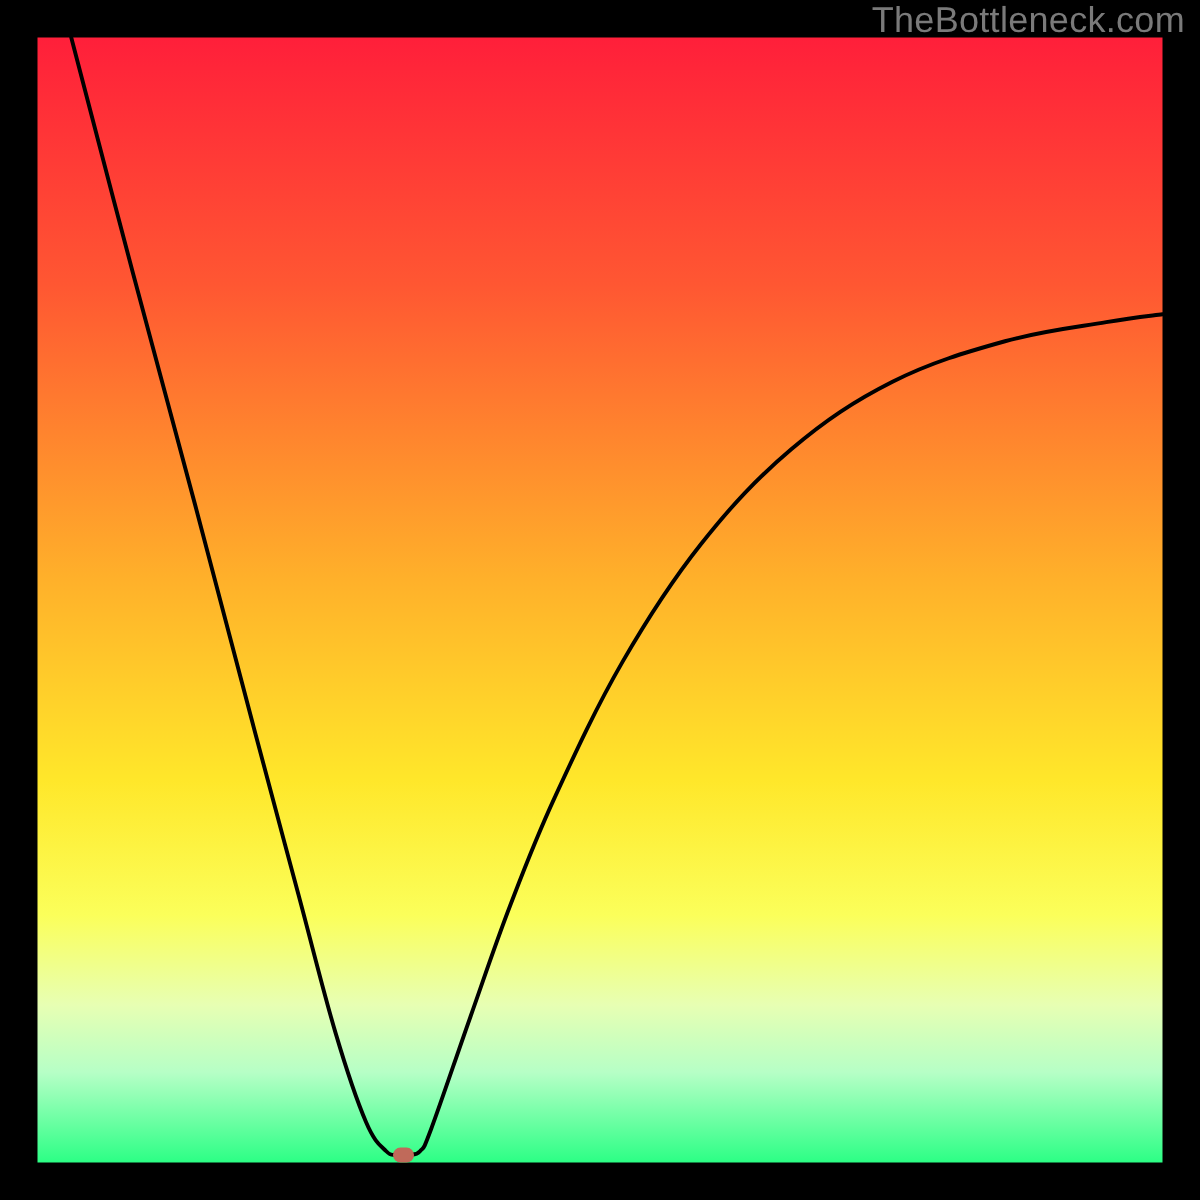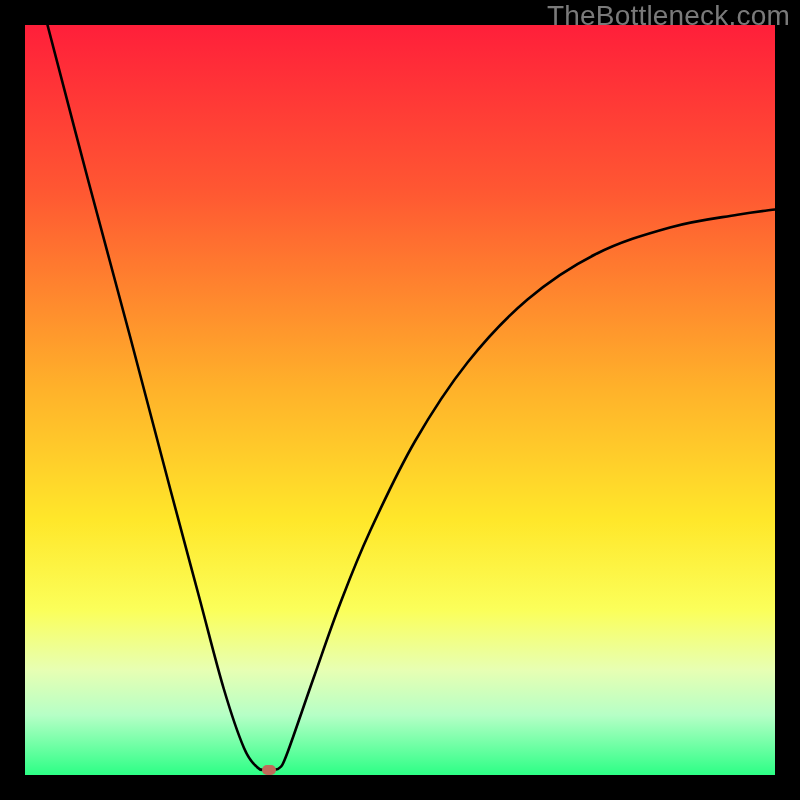--- a/index.html
+++ b/index.html
@@ -15,21 +15,21 @@
     position: relative;
     width: 800px;
     height: 800px;
     background: #000;
   }
   .watermark {
     position: absolute;
     top: 0;
     right: 10px;
     color: #7a7a7a;
-    font-size: 28px;
+    font-size: 24px;
     font-weight: 500;
     letter-spacing: 0.2px;
     z-index: 10;
   }
   .plot {
     position: absolute;
     left: 25px;
     top: 25px;
     width: 750px;
     height: 750px;

